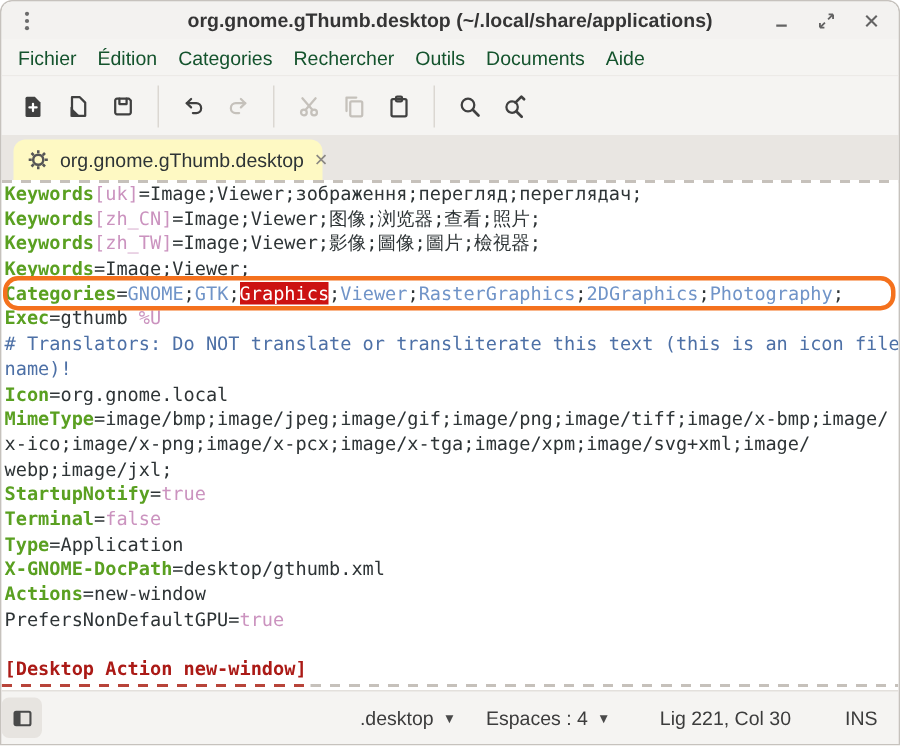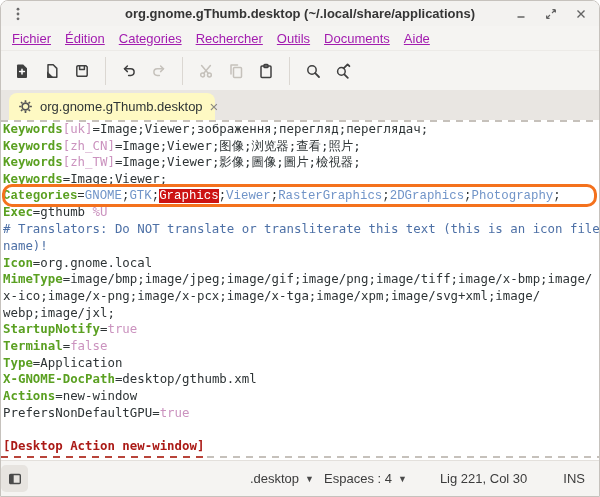--- a/index.html
+++ b/index.html
@@ -27,21 +27,21 @@
   }
   .win-controls { margin-left:auto; display:flex; align-items:center; gap:16px; margin-right:11px; z-index:2; }
   .win-btn { display:flex; align-items:center; cursor:pointer; }
   .win-btn svg { stroke:#636363; }
 
   
   .menubar {
     height:25px; background:#f5f4f2; display:flex; align-items:center;
     padding-left:4px; flex:0 0 auto; border-bottom:1px solid #eceae7;
   }
-  .menu-item { font-size:13px; color:#a21caf; padding:3px 7px; cursor:pointer; border-radius:3px;text-decoration:underline; }
+  .menu-item { font-size:13px; color:#14532d; padding:3px 7px; cursor:pointer; border-radius:3px; }
 
   
   .toolbar {
     height:39px; background:#f5f4f2; display:flex; align-items:center;
     padding-left:6px; flex:0 0 auto;
   }
   .tool-btn {
     width:30px; height:30px; display:flex; align-items:center; justify-content:center;
     border-radius:4px; cursor:pointer; color:#404040;
   }
@@ -68,21 +68,21 @@
     color:var(--c-text); overflow:hidden; cursor:text;
     padding:1px 0 0 2px;
   }
   .dash { position:absolute; left:0; right:0; height:2px; display:flex; pointer-events:none; }
   .dash-top { top:0; }
   .dash-bottom { top:336px; }
   .dash .grey { flex:1; background:repeating-linear-gradient(to right, var(--c-dash) 0 7px, transparent 7px 13px); }
   .dash .red  { width:206px; background:repeating-linear-gradient(to right, var(--c-dash-red) 0 7px, transparent 7px 13px); }
 
   .line { height:16.7px; line-height:16.7px; white-space:pre; }
-  .line.boxed { position:relative;font-family:Liberation Mono, monospace; }
+  .line.boxed { position:relative; }
   .line.boxed .box {
     position:absolute; left:-1px; right:2px; top:-4px; bottom:-3px;
     border:3px solid var(--c-annotation); border-radius:10px; pointer-events:none;
   }
   .s-k   { color:var(--c-keyword); font-weight:bold; }
   .s-l   { color:var(--c-literal); }
   .s-p   { color:var(--c-text); }
   .s-v   { color:var(--c-value); }
   .s-m   { color:var(--c-match-fg); background:var(--c-match-bg); }
   .s-cm  { color:var(--c-comment); }
@@ -263,21 +263,21 @@
       <svg width="16" height="16" viewBox="0 0 16 16" fill="none" stroke="currentColor" stroke-width="1.4">
         <rect x="2.7" y="3.5" width="10.6" height="9" rx="1"></rect>
         <rect x="2.7" y="3.5" width="4" height="9" fill="currentColor" stroke="none"></rect>
       </svg>
     </div>
     <div class="status-right">
       <span class="status-drop">
         <span>.desktop</span>
         <span class="caret">▼</span>
       </span>
-      <span class="status-drop" style="">
+      <span class="status-drop" style="margin-left:10px">
         <span>Espaces : 4</span>
         <span class="caret">▼</span>
       </span>
       <span class="cursor-pos">Lig 221, Col 30</span>
       <span class="ins-mode">INS</span>
     </div>
   </div>
 
 </div>
 

